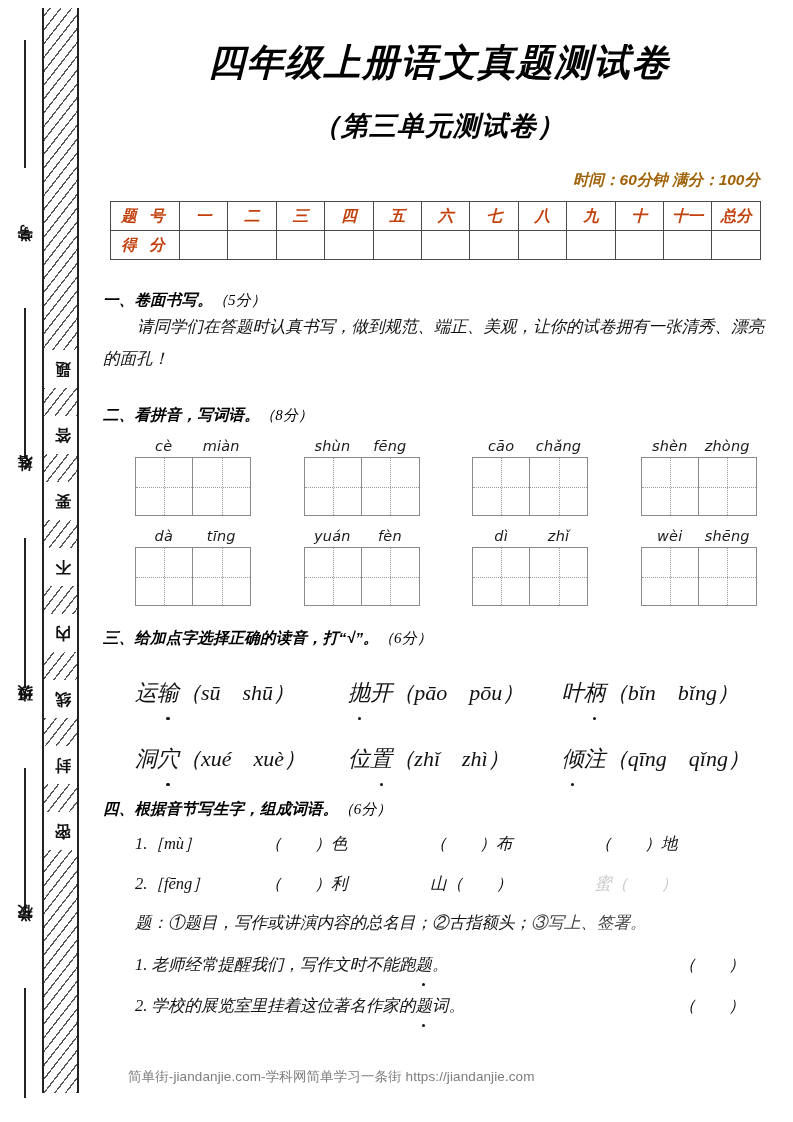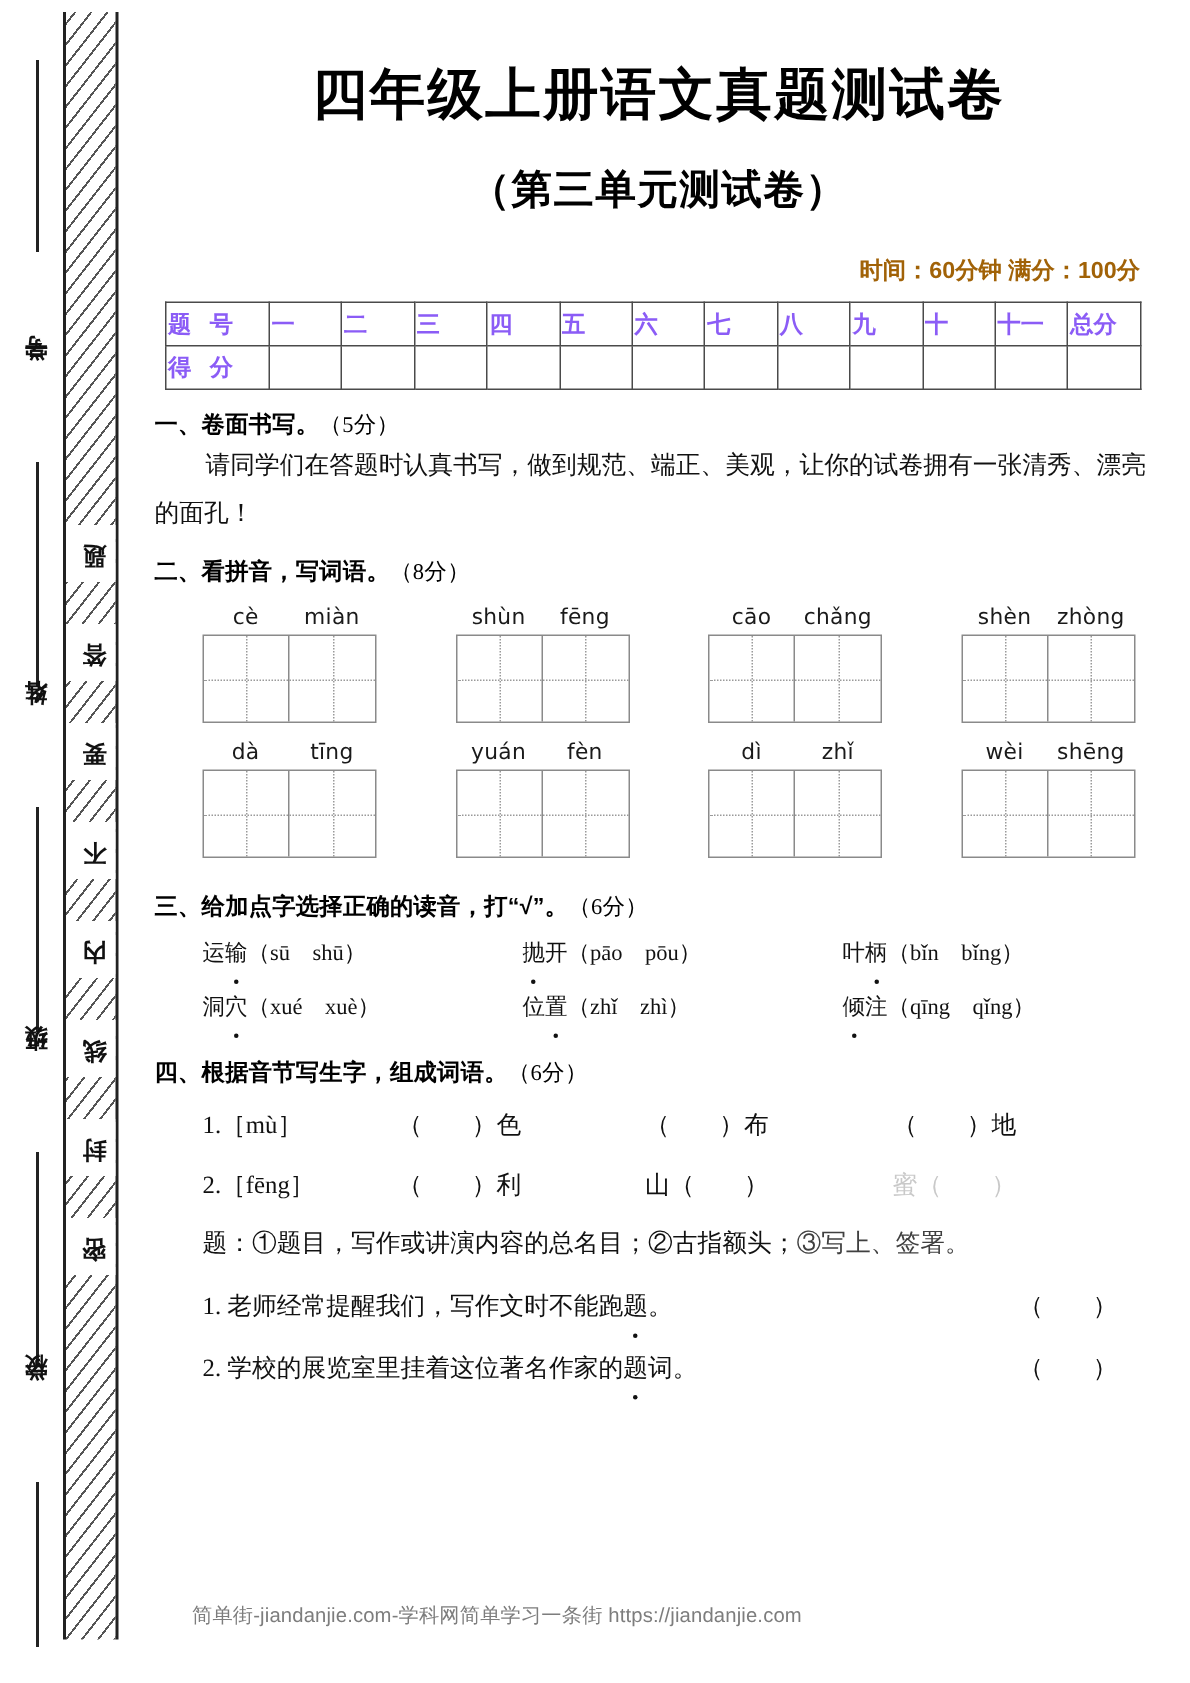--- a/index.html
+++ b/index.html
@@ -65,21 +65,21 @@
   .info-rule {
     position: absolute;
     left: 16px; width: 1.6px;
     background: #222;
   }
 
   
   #content {
     position: absolute;
     left: 103px; top: 0;
-    width: 672px; height: 818px;
+    width: 672px; height: 818px; font-style: italic;
   }
 
   #title-main {
     margin-top: 38px;
     text-align: center;
     font-family: "Liberation Sans", "DejaVu Sans", sans-serif;
     font-size: 37px;
     font-weight: 700;
     letter-spacing: 1.5px;
     color: #000;
@@ -107,31 +107,32 @@
   #score-table {
     margin-top: 10px;
     margin-left: 7px;
     width: 651px;
     border-collapse: collapse;
     table-layout: fixed;
   }
   #score-table td {
     border: 1.1px solid #4a4a4a;
     height: 29px;
+    text-align: center;
     vertical-align: middle;
     font-family: "Liberation Sans", "DejaVu Sans", sans-serif;
     font-size: 15.5px;
     font-weight: 700;
-    color: #8b5cf6;
+    color: #c2410c;
   }
   #score-table td.head-cell { width: 69px; letter-spacing: 4px; }
 
   
   .q-head {
-    margin-top: 13px;
+    margin-top: 30px;
     font-family: "Liberation Sans", "DejaVu Sans", sans-serif;
     font-size: 15.5px;
     font-weight: 700;
     color: #000;
     letter-spacing: 0.2px;
   }
   .q-head .pts {
     font-family: "Liberation Serif", "DejaVu Serif", serif;
     font-weight: 400;
     font-size: 15px;
@@ -184,24 +185,24 @@
   .tianzi .cell::after {
     content: "";
     position: absolute;
     top: 50%; left: 0; right: 0;
     border-top: 1px dotted #9a9a9a;
   }
 
   
   .col3 {
     display: flex;
-    margin-top: 6px;
+    margin-top: 22px;
     padding-left: 32px;
     font-family: "Liberation Serif", "DejaVu Serif", serif;
-    font-size: 15px;
+    font-size: 22px;
     line-height: 2.0;
   }
   .col3 > div { width: 218px; }
   .dotted-char {
     position: relative;
     display: inline-block;
   }
   .dotted-char::after {
     content: "";
     position: absolute;

